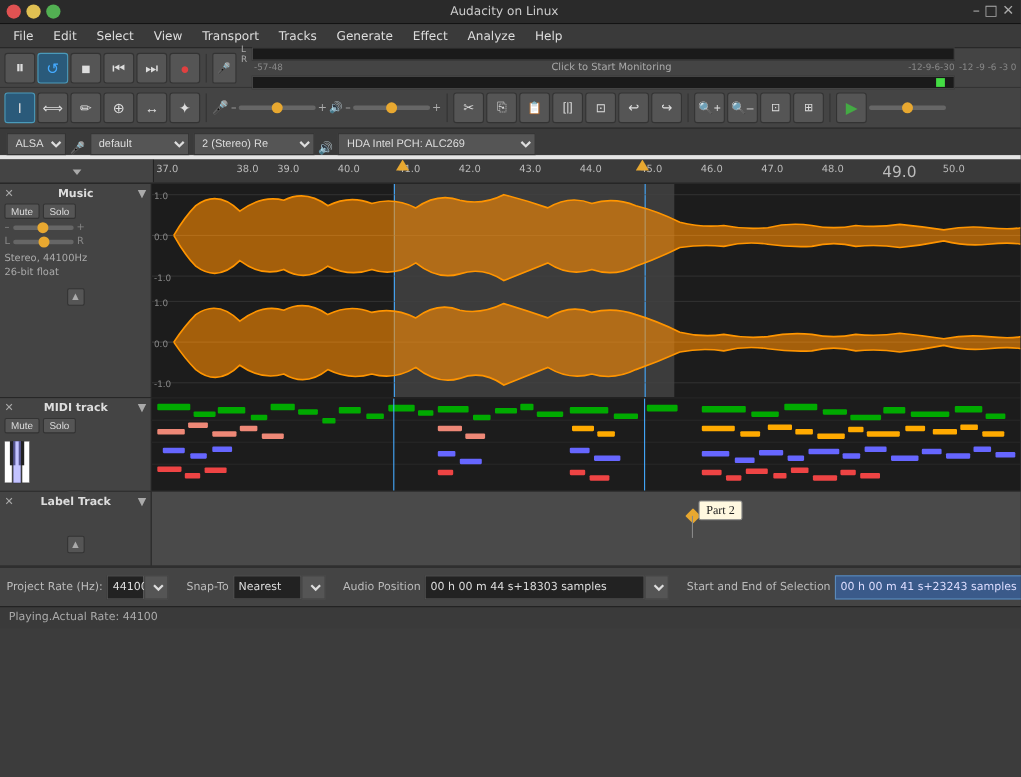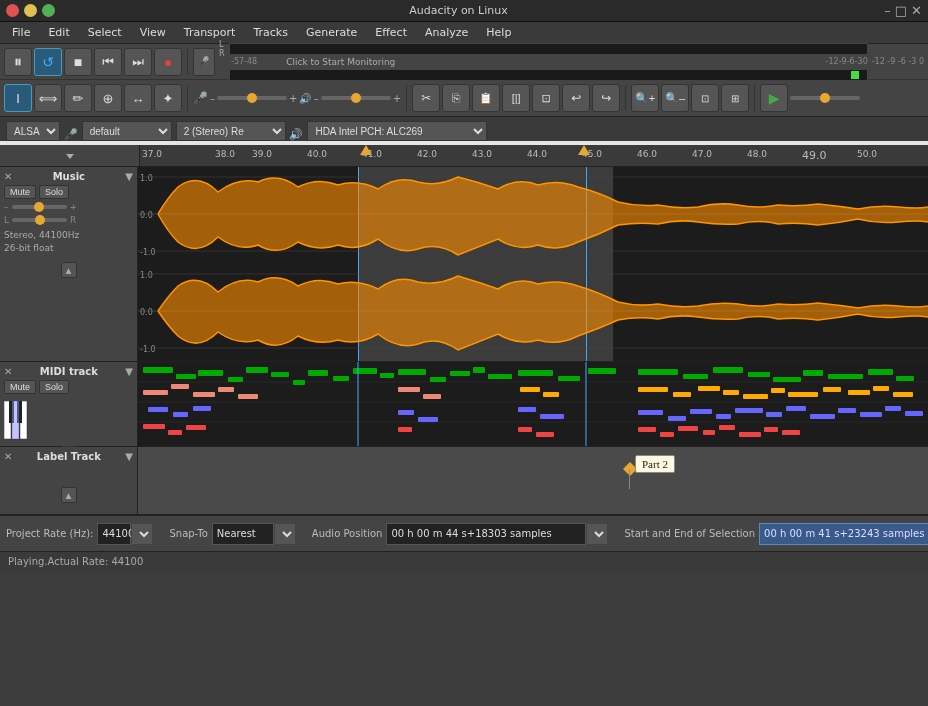--- a/index.html
+++ b/index.html
@@ -317,21 +317,21 @@
         <div style="display:flex; align-items:center; height:14px;">
           <span style="font-size:8px; color:#aaa; width:10px;">L<br>R</span>
           <div style="flex:1; background:#1a1a1a; height:12px; border:1px solid #444; display:flex; align-items:center; padding:0 2px;">
             <div style="width:0%; height:8px; background:linear-gradient(to right, #0a0, #5c5, #bb0, #d00);"></div>
           </div>
         </div>
 
         <div style="display:flex; margin-left:12px; font-size:8px; color:#888; justify-content:space-between; width:calc(100% - 12px);">
           <span>-57</span>
           <span>-48</span>
-          <span style="flex:1; color:#aaa; font-size:9px;margin-left:29px;">Click to Start Monitoring</span>
+          <span style="flex:1; text-align:center; color:#aaa; font-size:9px;margin-left:29px;">Click to Start Monitoring</span>
           <span>-12</span>
           <span>-9</span>
           <span>-6</span>
           <span>-3</span>
           <span>0</span>
         </div>
 
         <div style="display:flex; align-items:center; height:14px;">
           <span style="font-size:8px; color:#aaa; width:10px;"></span>
           <div style="flex:1; background:#1a1a1a; height:12px; border:1px solid #444; display:flex; align-items:center; padding:0 2px; position:relative;">
@@ -427,21 +427,21 @@
   <span style="position:absolute; left:252px; font-size:9px; color:#bbb; top:4px;">39.0</span>
   <span style="position:absolute; left:307px; font-size:9px; color:#bbb; top:4px;">40.0</span>
   <span style="position:absolute; left:362px; font-size:9px; color:#bbb; top:4px;">41.0</span>
   <span style="position:absolute; left:417px; font-size:9px; color:#bbb; top:4px;">42.0</span>
   <span style="position:absolute; left:472px; font-size:9px; color:#bbb; top:4px;">43.0</span>
   <span style="position:absolute; left:527px; font-size:9px; color:#bbb; top:4px;">44.0</span>
   <span style="position:absolute; left:582px; font-size:9px; color:#bbb; top:4px;">45.0</span>
   <span style="position:absolute; left:637px; font-size:9px; color:#bbb; top:4px;">46.0</span>
   <span style="position:absolute; left:692px; font-size:9px; color:#bbb; top:4px;">47.0</span>
   <span style="position:absolute; left:747px; font-size:9px; color:#bbb; top:4px;">48.0</span>
-  <span style="position:absolute; left:802px; font-size:11px; color:#bbb; top:4px;">49.0</span>
+  <span style="position:absolute; left:802px; font-size:14px; color:#bbb; top:4px;">49.0</span>
   <span style="position:absolute; left:857px; font-size:9px; color:#bbb; top:4px;">50.0</span>
 
   <svg style="position:absolute; left:360px; top:0;" width="12" height="12">
       <polygon points="6,0 12,10 0,10" fill="#e8a830"></polygon>
     </svg>
   <svg style="position:absolute; left:578px; top:0;" width="12" height="12">
       <polygon points="6,0 12,10 0,10" fill="#e8a830"></polygon>
     </svg>
 </div>
 

